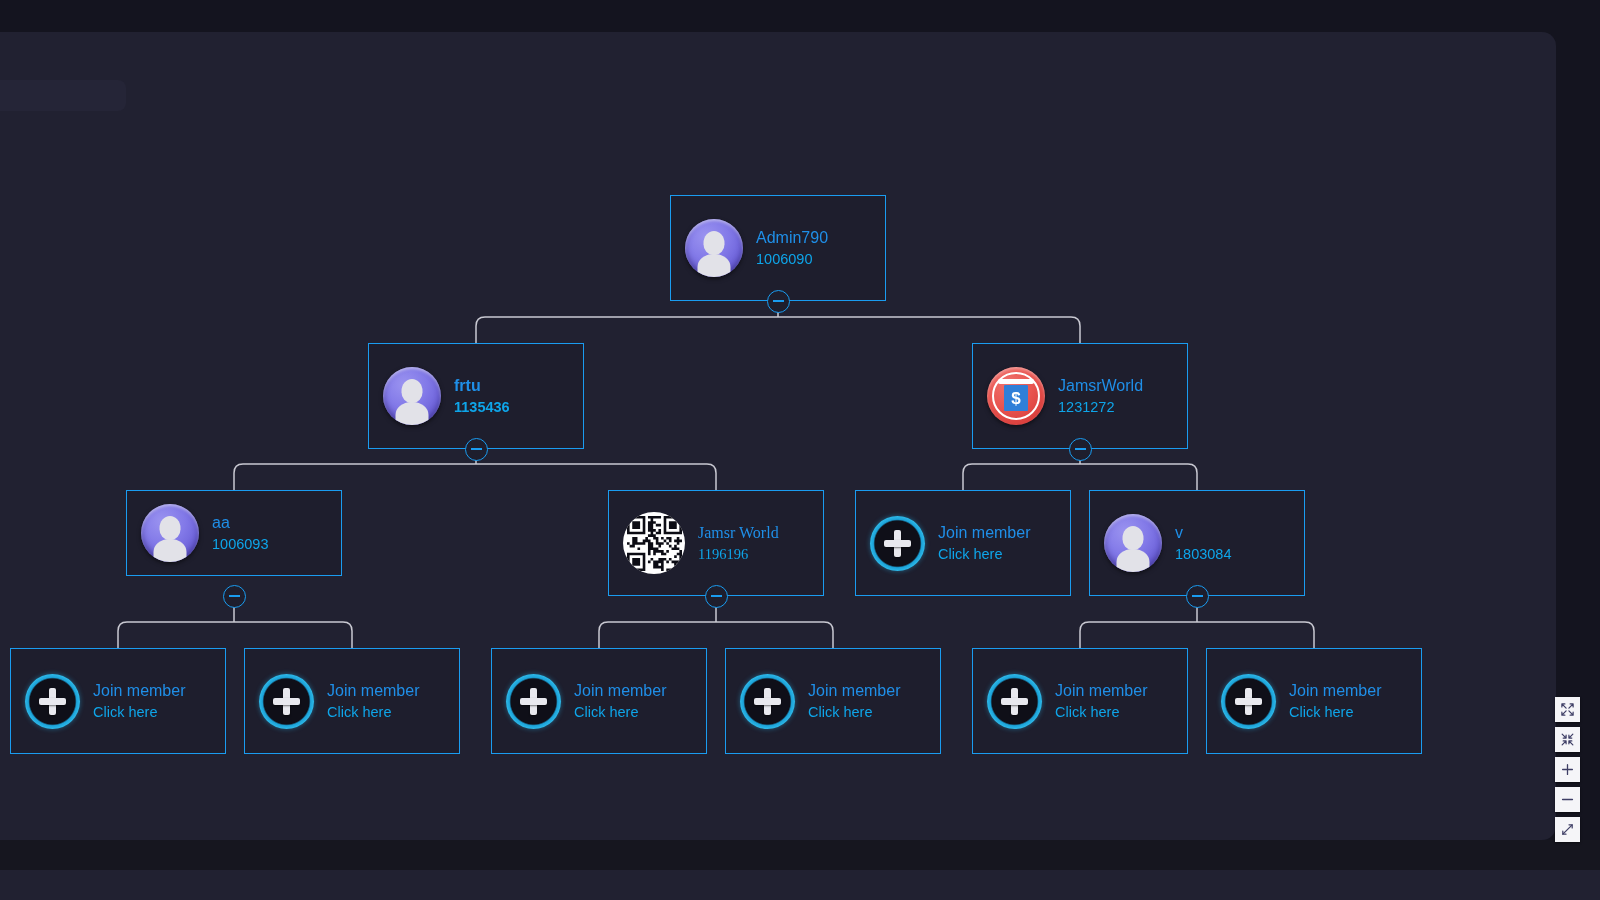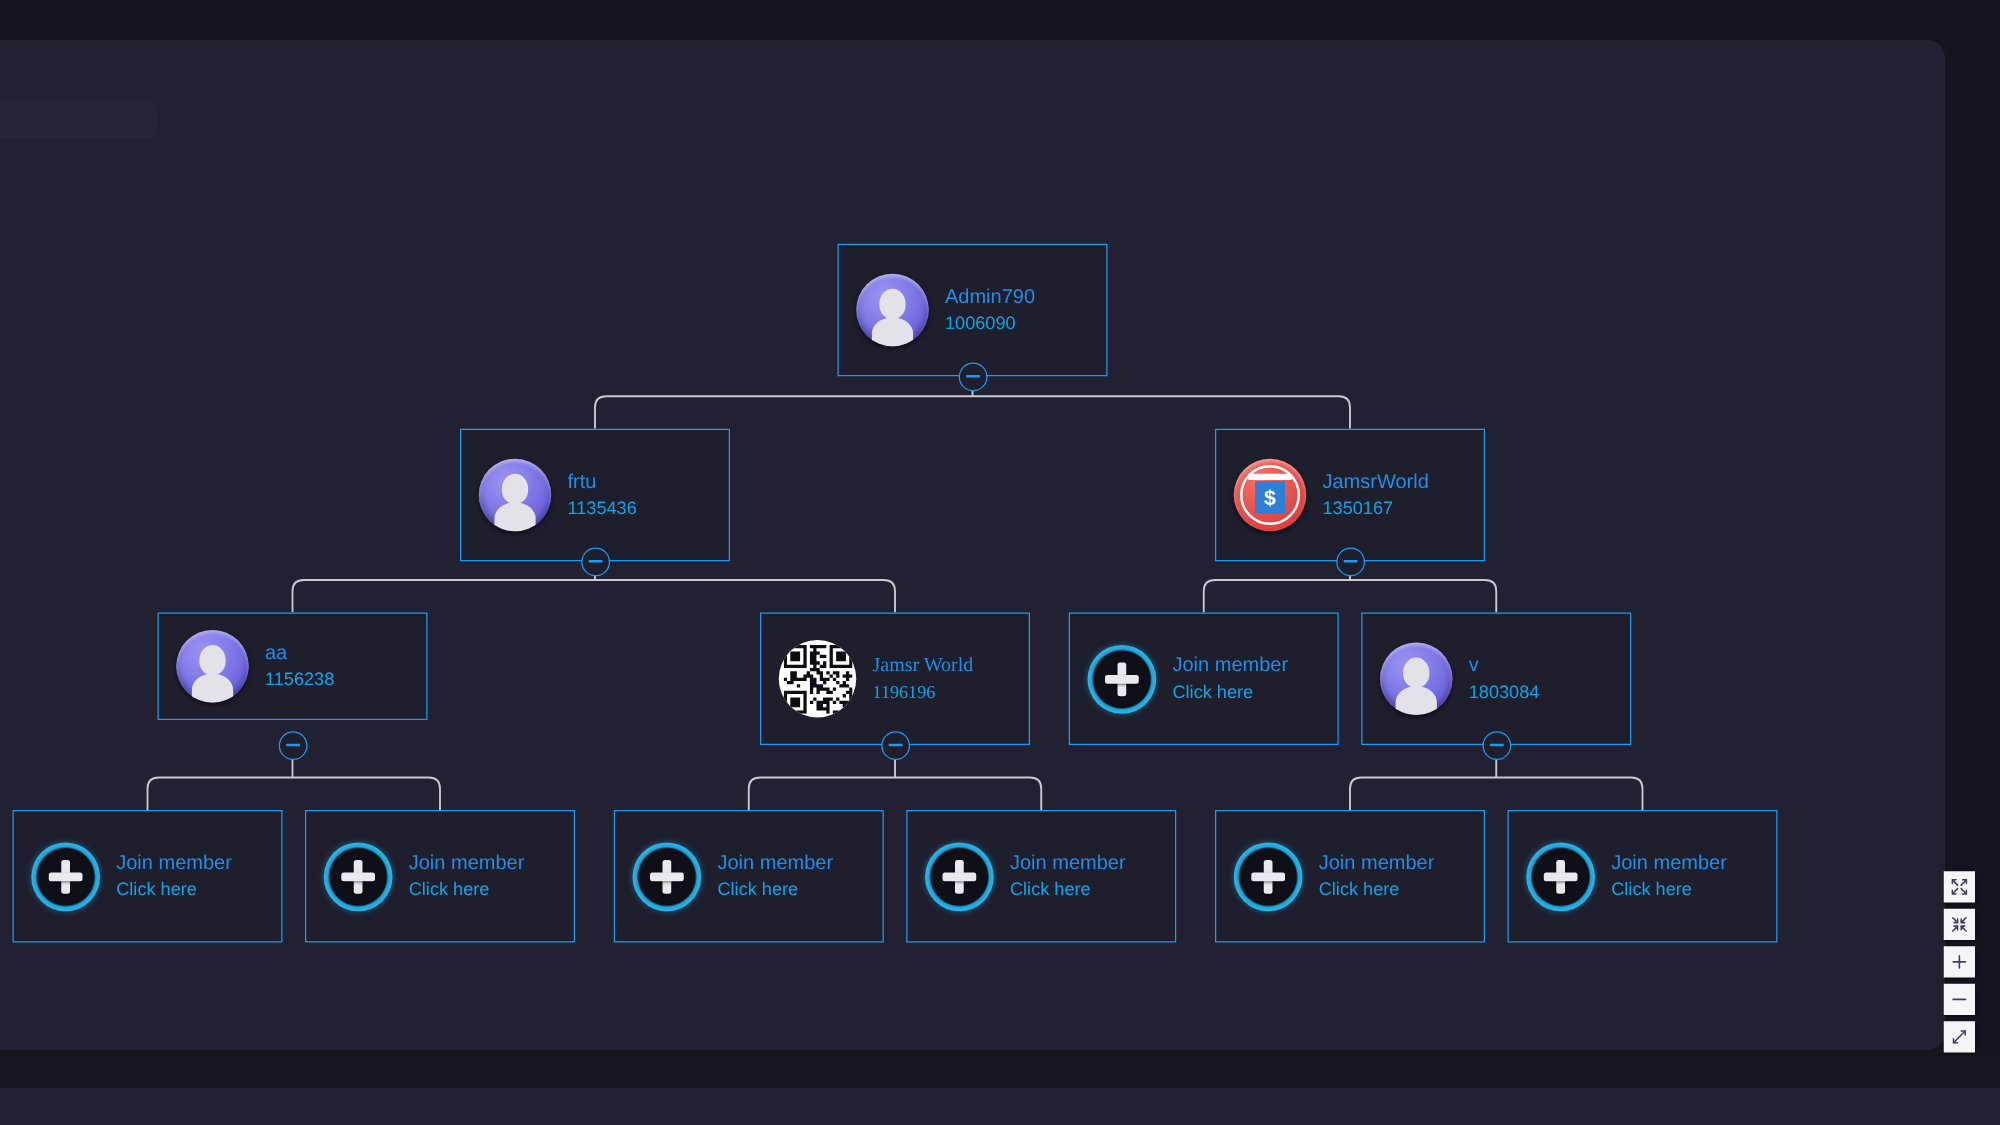--- a/index.html
+++ b/index.html
@@ -135,21 +135,21 @@
             <div class="body"></div>
           </div>
           <div class="node-texts">
             <div class="node-name">Admin790</div>
             <div class="node-sub">1006090</div>
           </div>
         </div>
         <div class="toggle" style="left: 766.5px; top: 257.5px;">
           <div class="bar"></div>
         </div>
-        <div class="node" style="left: 368px; top: 311px; width: 216px; height: 106px;">
+        <div class="node" style="left: 368px; top: 311px; width: 216px; height: 106px; font-weight: bold;">
           <div class="avatar av-person">
             <div class="head"></div>
             <div class="body"></div>
           </div>
           <div class="node-texts">
             <div class="node-name">frtu</div>
             <div class="node-sub">1135436</div>
           </div>
         </div>
         <div class="toggle" style="left: 464.5px; top: 405.5px;">
@@ -158,34 +158,34 @@
         <div class="node" style="left: 972px; top: 311px; width: 216px; height: 106px;">
           <div class="avatar av-atm">
             <div class="ring-in"></div>
             <div class="bill">
               <div class="slot"></div>
               <span class="dollar">$</span>
             </div>
           </div>
           <div class="node-texts">
             <div class="node-name">JamsrWorld</div>
-            <div class="node-sub">1350167</div>
+            <div class="node-sub">1231272</div>
           </div>
         </div>
         <div class="toggle" style="left: 1068.5px; top: 405.5px;">
           <div class="bar"></div>
         </div>
         <div class="node" style="left: 126px; top: 458px; width: 216px; height: 86px;">
           <div class="avatar av-person">
             <div class="head"></div>
             <div class="body"></div>
           </div>
           <div class="node-texts">
             <div class="node-name">aa</div>
-            <div class="node-sub">1156238</div>
+            <div class="node-sub">1006093</div>
           </div>
         </div>
         <div class="toggle" style="left: 222.5px; top: 552.5px;">
           <div class="bar"></div>
         </div>
         <div class="node" style="left: 608px; top: 458px; width: 216px; height: 106px; font-family: Liberation Serif, serif;">
           <div class="avatar av-qr">
             <svg width="55" height="55" viewBox="0 0 55.02 55.02">
               <path d="M0 0h2.62v2.62h-2.62zM2.62 0h2.62v2.62h-2.62zM5.24 0h2.62v2.62h-2.62zM7.86 0h2.62v2.62h-2.62zM10.48 0h2.62v2.62h-2.62zM13.100000000000001 0h2.62v2.62h-2.62zM15.72 0h2.62v2.62h-2.62zM20.96 0h2.62v2.62h-2.62zM23.580000000000002 0h2.62v2.62h-2.62zM26.200000000000003 0h2.62v2.62h-2.62zM28.82 0h2.62v2.62h-2.62zM31.44 0h2.62v2.62h-2.62zM36.68 0h2.62v2.62h-2.62zM39.300000000000004 0h2.62v2.62h-2.62zM41.92 0h2.62v2.62h-2.62zM44.54 0h2.62v2.62h-2.62zM47.160000000000004 0h2.62v2.62h-2.62zM49.78 0h2.62v2.62h-2.62zM52.400000000000006 0h2.62v2.62h-2.62zM0 2.62h2.62v2.62h-2.62zM15.72 2.62h2.62v2.62h-2.62zM23.580000000000002 2.62h2.62v2.62h-2.62zM36.68 2.62h2.62v2.62h-2.62zM52.400000000000006 2.62h2.62v2.62h-2.62zM0 5.24h2.62v2.62h-2.62zM5.24 5.24h2.62v2.62h-2.62zM7.86 5.24h2.62v2.62h-2.62zM10.48 5.24h2.62v2.62h-2.62zM15.72 5.24h2.62v2.62h-2.62zM20.96 5.24h2.62v2.62h-2.62zM23.580000000000002 5.24h2.62v2.62h-2.62zM26.200000000000003 5.24h2.62v2.62h-2.62zM36.68 5.24h2.62v2.62h-2.62zM41.92 5.24h2.62v2.62h-2.62zM44.54 5.24h2.62v2.62h-2.62zM47.160000000000004 5.24h2.62v2.62h-2.62zM52.400000000000006 5.24h2.62v2.62h-2.62zM0 7.86h2.62v2.62h-2.62zM5.24 7.86h2.62v2.62h-2.62zM7.86 7.86h2.62v2.62h-2.62zM10.48 7.86h2.62v2.62h-2.62zM15.72 7.86h2.62v2.62h-2.62zM20.96 7.86h2.62v2.62h-2.62zM23.580000000000002 7.86h2.62v2.62h-2.62zM28.82 7.86h2.62v2.62h-2.62zM31.44 7.86h2.62v2.62h-2.62zM36.68 7.86h2.62v2.62h-2.62zM41.92 7.86h2.62v2.62h-2.62zM44.54 7.86h2.62v2.62h-2.62zM47.160000000000004 7.86h2.62v2.62h-2.62zM52.400000000000006 7.86h2.62v2.62h-2.62zM0 10.48h2.62v2.62h-2.62zM5.24 10.48h2.62v2.62h-2.62zM7.86 10.48h2.62v2.62h-2.62zM10.48 10.48h2.62v2.62h-2.62zM15.72 10.48h2.62v2.62h-2.62zM20.96 10.48h2.62v2.62h-2.62zM23.580000000000002 10.48h2.62v2.62h-2.62zM36.68 10.48h2.62v2.62h-2.62zM41.92 10.48h2.62v2.62h-2.62zM44.54 10.48h2.62v2.62h-2.62zM47.160000000000004 10.48h2.62v2.62h-2.62zM52.400000000000006 10.48h2.62v2.62h-2.62zM0 13.100000000000001h2.62v2.62h-2.62zM15.72 13.100000000000001h2.62v2.62h-2.62zM20.96 13.100000000000001h2.62v2.62h-2.62zM23.580000000000002 13.100000000000001h2.62v2.62h-2.62zM26.200000000000003 13.100000000000001h2.62v2.62h-2.62zM31.44 13.100000000000001h2.62v2.62h-2.62zM36.68 13.100000000000001h2.62v2.62h-2.62zM52.400000000000006 13.100000000000001h2.62v2.62h-2.62zM0 15.72h2.62v2.62h-2.62zM2.62 15.72h2.62v2.62h-2.62zM5.24 15.72h2.62v2.62h-2.62zM7.86 15.72h2.62v2.62h-2.62zM10.48 15.72h2.62v2.62h-2.62zM13.100000000000001 15.72h2.62v2.62h-2.62zM15.72 15.72h2.62v2.62h-2.62zM23.580000000000002 15.72h2.62v2.62h-2.62zM28.82 15.72h2.62v2.62h-2.62zM31.44 15.72h2.62v2.62h-2.62zM36.68 15.72h2.62v2.62h-2.62zM39.300000000000004 15.72h2.62v2.62h-2.62zM41.92 15.72h2.62v2.62h-2.62zM44.54 15.72h2.62v2.62h-2.62zM47.160000000000004 15.72h2.62v2.62h-2.62zM49.78 15.72h2.62v2.62h-2.62zM52.400000000000006 15.72h2.62v2.62h-2.62zM20.96 18.34h2.62v2.62h-2.62zM23.580000000000002 18.34h2.62v2.62h-2.62zM26.200000000000003 18.34h2.62v2.62h-2.62zM5.24 20.96h2.62v2.62h-2.62zM7.86 20.96h2.62v2.62h-2.62zM18.34 20.96h2.62v2.62h-2.62zM26.200000000000003 20.96h2.62v2.62h-2.62zM28.82 20.96h2.62v2.62h-2.62zM34.06 20.96h2.62v2.62h-2.62zM39.300000000000004 20.96h2.62v2.62h-2.62zM41.92 20.96h2.62v2.62h-2.62zM49.78 20.96h2.62v2.62h-2.62zM5.24 23.580000000000002h2.62v2.62h-2.62zM7.86 23.580000000000002h2.62v2.62h-2.62zM15.72 23.580000000000002h2.62v2.62h-2.62zM18.34 23.580000000000002h2.62v2.62h-2.62zM20.96 23.580000000000002h2.62v2.62h-2.62zM28.82 23.580000000000002h2.62v2.62h-2.62zM36.68 23.580000000000002h2.62v2.62h-2.62zM41.92 23.580000000000002h2.62v2.62h-2.62zM47.160000000000004 23.580000000000002h2.62v2.62h-2.62zM49.78 23.580000000000002h2.62v2.62h-2.62zM52.400000000000006 23.580000000000002h2.62v2.62h-2.62zM0 26.200000000000003h2.62v2.62h-2.62zM5.24 26.200000000000003h2.62v2.62h-2.62zM7.86 26.200000000000003h2.62v2.62h-2.62zM10.48 26.200000000000003h2.62v2.62h-2.62zM13.100000000000001 26.200000000000003h2.62v2.62h-2.62zM15.72 26.200000000000003h2.62v2.62h-2.62zM20.96 26.200000000000003h2.62v2.62h-2.62zM23.580000000000002 26.200000000000003h2.62v2.62h-2.62zM28.82 26.200000000000003h2.62v2.62h-2.62zM31.44 26.200000000000003h2.62v2.62h-2.62zM34.06 26.200000000000003h2.62v2.62h-2.62zM39.300000000000004 26.200000000000003h2.62v2.62h-2.62zM49.78 26.200000000000003h2.62v2.62h-2.62zM2.62 28.82h2.62v2.62h-2.62zM5.24 28.82h2.62v2.62h-2.62zM20.96 28.82h2.62v2.62h-2.62zM23.580000000000002 28.82h2.62v2.62h-2.62zM31.44 28.82h2.62v2.62h-2.62zM41.92 28.82h2.62v2.62h-2.62zM47.160000000000004 28.82h2.62v2.62h-2.62zM10.48 31.44h2.62v2.62h-2.62zM20.96 31.44h2.62v2.62h-2.62zM23.580000000000002 31.44h2.62v2.62h-2.62zM26.200000000000003 31.44h2.62v2.62h-2.62zM28.82 31.44h2.62v2.62h-2.62zM44.54 31.44h2.62v2.62h-2.62zM47.160000000000004 31.44h2.62v2.62h-2.62zM49.78 31.44h2.62v2.62h-2.62zM20.96 34.06h2.62v2.62h-2.62zM26.200000000000003 34.06h2.62v2.62h-2.62zM28.82 34.06h2.62v2.62h-2.62zM31.44 34.06h2.62v2.62h-2.62zM34.06 34.06h2.62v2.62h-2.62zM39.300000000000004 34.06h2.62v2.62h-2.62zM52.400000000000006 34.06h2.62v2.62h-2.62zM0 36.68h2.62v2.62h-2.62zM2.62 36.68h2.62v2.62h-2.62zM5.24 36.68h2.62v2.62h-2.62zM7.86 36.68h2.62v2.62h-2.62zM10.48 36.68h2.62v2.62h-2.62zM13.100000000000001 36.68h2.62v2.62h-2.62zM15.72 36.68h2.62v2.62h-2.62zM20.96 36.68h2.62v2.62h-2.62zM26.200000000000003 36.68h2.62v2.62h-2.62zM34.06 36.68h2.62v2.62h-2.62zM36.68 36.68h2.62v2.62h-2.62zM49.78 36.68h2.62v2.62h-2.62zM52.400000000000006 36.68h2.62v2.62h-2.62zM0 39.300000000000004h2.62v2.62h-2.62zM15.72 39.300000000000004h2.62v2.62h-2.62zM47.160000000000004 39.300000000000004h2.62v2.62h-2.62zM52.400000000000006 39.300000000000004h2.62v2.62h-2.62zM0 41.92h2.62v2.62h-2.62zM5.24 41.92h2.62v2.62h-2.62zM7.86 41.92h2.62v2.62h-2.62zM10.48 41.92h2.62v2.62h-2.62zM15.72 41.92h2.62v2.62h-2.62zM23.580000000000002 41.92h2.62v2.62h-2.62zM31.44 41.92h2.62v2.62h-2.62zM34.06 41.92h2.62v2.62h-2.62zM36.68 41.92h2.62v2.62h-2.62zM41.92 41.92h2.62v2.62h-2.62zM52.400000000000006 41.92h2.62v2.62h-2.62zM0 44.54h2.62v2.62h-2.62zM5.24 44.54h2.62v2.62h-2.62zM7.86 44.54h2.62v2.62h-2.62zM10.48 44.54h2.62v2.62h-2.62zM15.72 44.54h2.62v2.62h-2.62zM20.96 44.54h2.62v2.62h-2.62zM26.200000000000003 44.54h2.62v2.62h-2.62zM28.82 44.54h2.62v2.62h-2.62zM31.44 44.54h2.62v2.62h-2.62zM34.06 44.54h2.62v2.62h-2.62zM39.300000000000004 44.54h2.62v2.62h-2.62zM44.54 44.54h2.62v2.62h-2.62zM47.160000000000004 44.54h2.62v2.62h-2.62zM49.78 44.54h2.62v2.62h-2.62zM52.400000000000006 44.54h2.62v2.62h-2.62zM0 47.160000000000004h2.62v2.62h-2.62zM5.24 47.160000000000004h2.62v2.62h-2.62zM7.86 47.160000000000004h2.62v2.62h-2.62zM10.48 47.160000000000004h2.62v2.62h-2.62zM15.72 47.160000000000004h2.62v2.62h-2.62zM26.200000000000003 47.160000000000004h2.62v2.62h-2.62zM28.82 47.160000000000004h2.62v2.62h-2.62zM34.06 47.160000000000004h2.62v2.62h-2.62zM47.160000000000004 47.160000000000004h2.62v2.62h-2.62zM52.400000000000006 47.160000000000004h2.62v2.62h-2.62zM0 49.78h2.62v2.62h-2.62zM15.72 49.78h2.62v2.62h-2.62zM26.200000000000003 49.78h2.62v2.62h-2.62zM28.82 49.78h2.62v2.62h-2.62zM31.44 49.78h2.62v2.62h-2.62zM34.06 49.78h2.62v2.62h-2.62zM52.400000000000006 49.78h2.62v2.62h-2.62zM0 52.400000000000006h2.62v2.62h-2.62zM2.62 52.400000000000006h2.62v2.62h-2.62zM5.24 52.400000000000006h2.62v2.62h-2.62zM7.86 52.400000000000006h2.62v2.62h-2.62zM10.48 52.400000000000006h2.62v2.62h-2.62zM13.100000000000001 52.400000000000006h2.62v2.62h-2.62zM15.72 52.400000000000006h2.62v2.62h-2.62zM34.06 52.400000000000006h2.62v2.62h-2.62zM39.300000000000004 52.400000000000006h2.62v2.62h-2.62zM41.92 52.400000000000006h2.62v2.62h-2.62zM44.54 52.400000000000006h2.62v2.62h-2.62zM47.160000000000004 52.400000000000006h2.62v2.62h-2.62zM49.78 52.400000000000006h2.62v2.62h-2.62zM52.400000000000006 52.400000000000006h2.62v2.62h-2.62z" fill="#0c0c14"></path>
             </svg>

